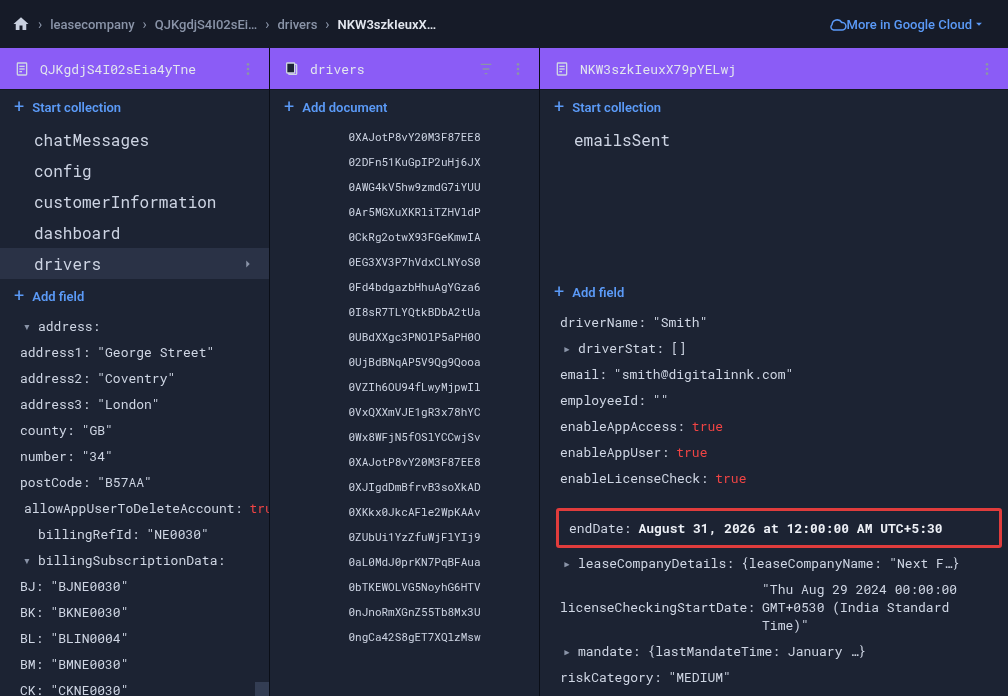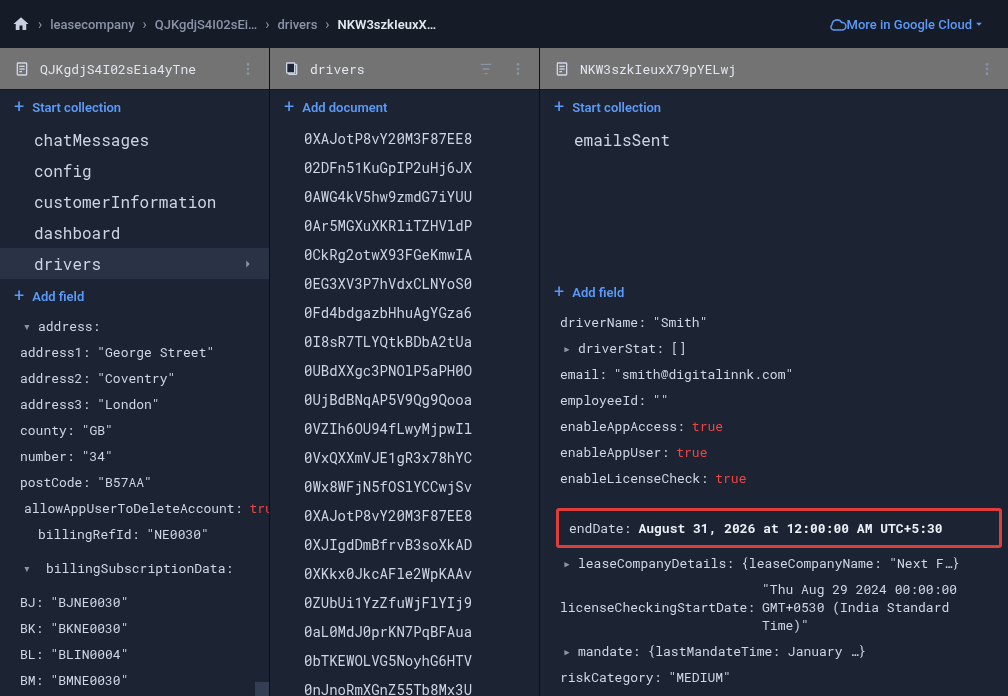--- a/index.html
+++ b/index.html
@@ -79,21 +79,21 @@
     min-width: 0;
   }
   .panel:last-child { border-right: none; }
   .panel-header {
     height: 42px;
     display: flex;
     align-items: center;
     padding: 0 10px 0 14px;
     gap: 10px;
     border-bottom: 1px solid #141924;
-    background: #737373;
+    background: #8b5cf6;
   }
   .panel-title {
     flex: 1;
     font-family: var(--mono);
     font-size: 13px;
     color: var(--text);
     overflow: hidden;
     text-overflow: ellipsis;
     white-space: nowrap;
   }
@@ -152,24 +152,25 @@
     justify-content: space-between;
     white-space: nowrap;
   }
   .list-item.selected {
     background: var(--selected);
   }
   .chev-right { color: var(--text-dim); }
   .doc-item {
     padding: 5px 14px 5px 34px;
     font-family: var(--mono);
-    font-size: 14px;
+    font-size: 11px;
     color: #cdd4e3;
     cursor: pointer;
     white-space: nowrap;
+    text-align: center;
   }
   .field-row {
     padding: 4px 14px 4px 20px;
     display: flex;
     gap: 4px;
     font-family: var(--mono);
     font-size: 13px;
     color: #cfd6e4;
     white-space: nowrap;
     align-items: center;
@@ -328,21 +329,21 @@
             <span class="field-key">allowAppUserToDeleteAccount</span>
             <span class="field-val bool">true</span>
           </div>
         <div class="field-row">
             <span class="expander-slot"></span>
             <span class="field-key">billingRefId</span>
             <span class="field-val">"NE0030"</span>
           </div>
         <div class="field-row">
             <span class="expander-slot">▾</span>
-            <span class="field-key" style="margin:8px">billingSubscriptionData</span>
+            <span class="field-key" style="margin:0">billingSubscriptionData</span>
           </div>
         <div class="field-row nest2">
             <span class="field-key">BJ</span>
             <span class="field-val">"BJNE0030"</span>
           </div>
         <div class="field-row nest2">
             <span class="field-key">BK</span>
             <span class="field-val">"BKNE0030"</span>
           </div>
         <div class="field-row nest2">

